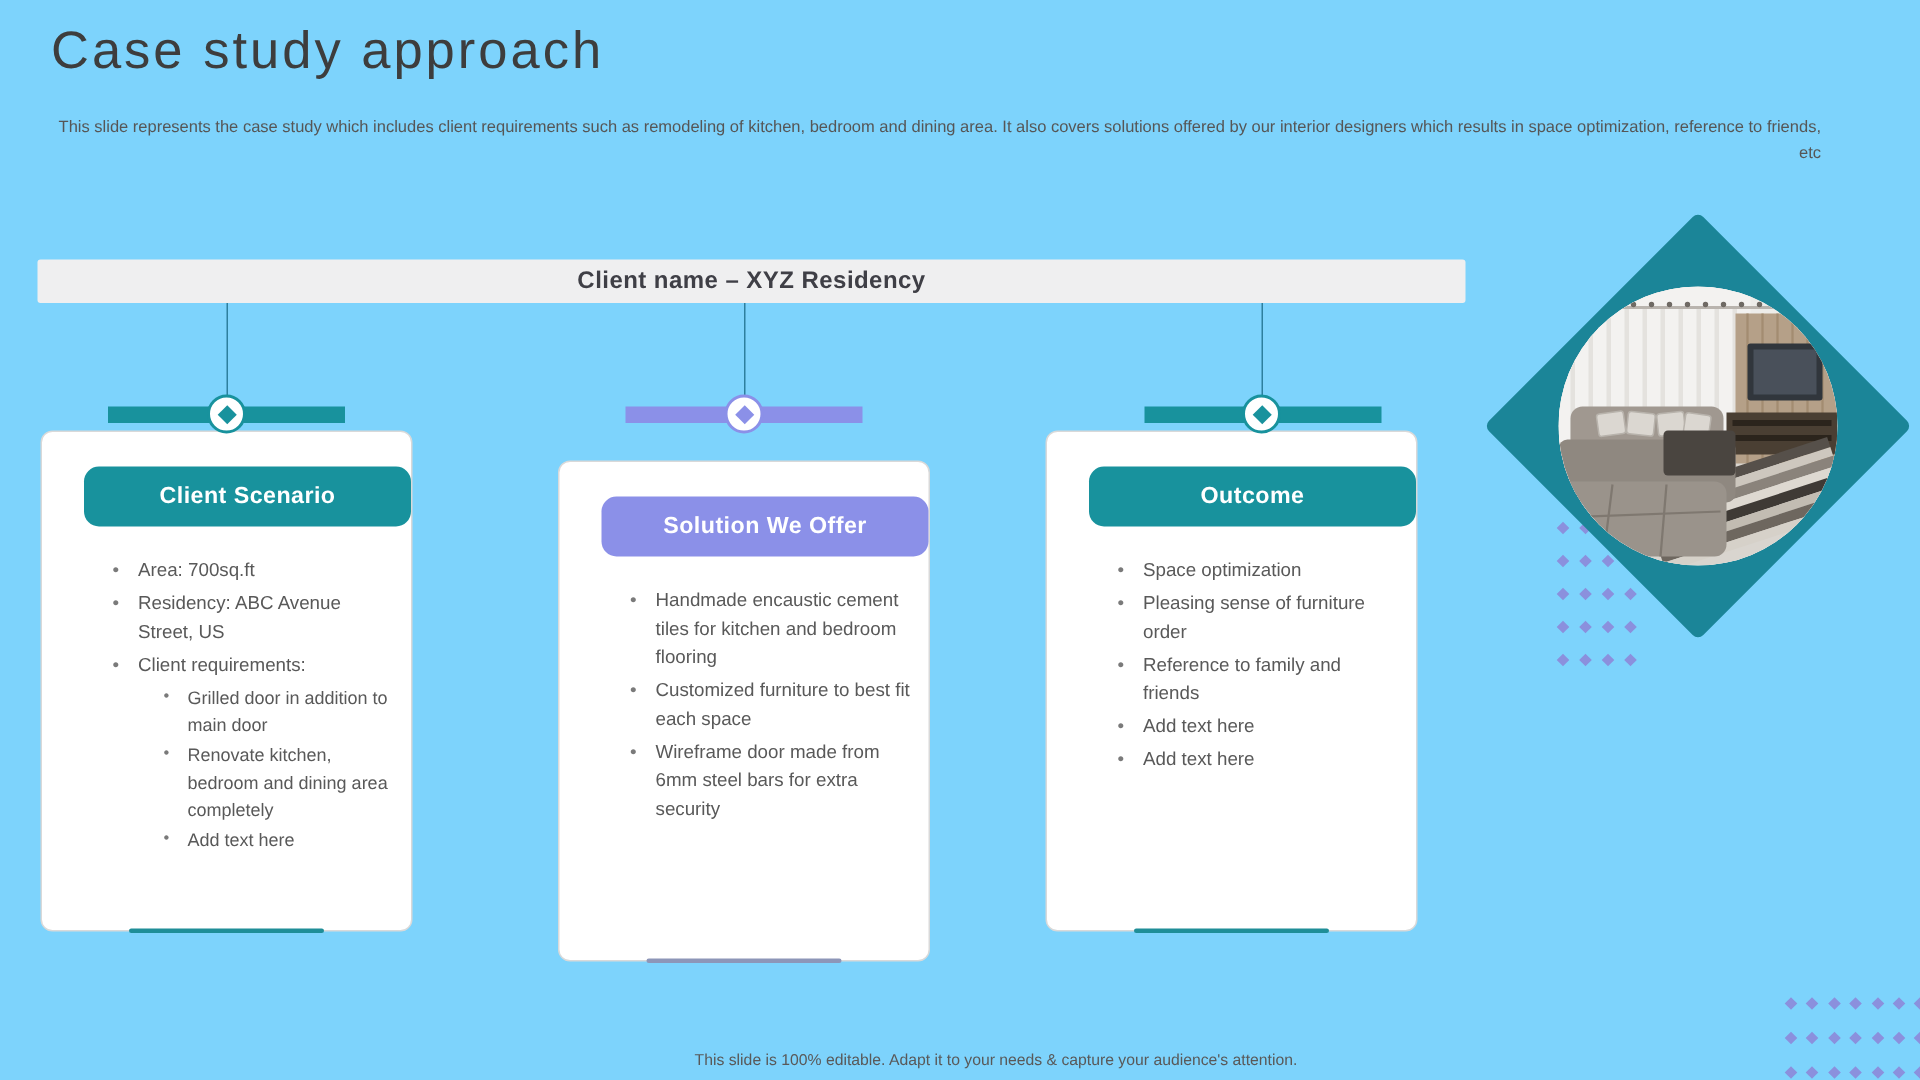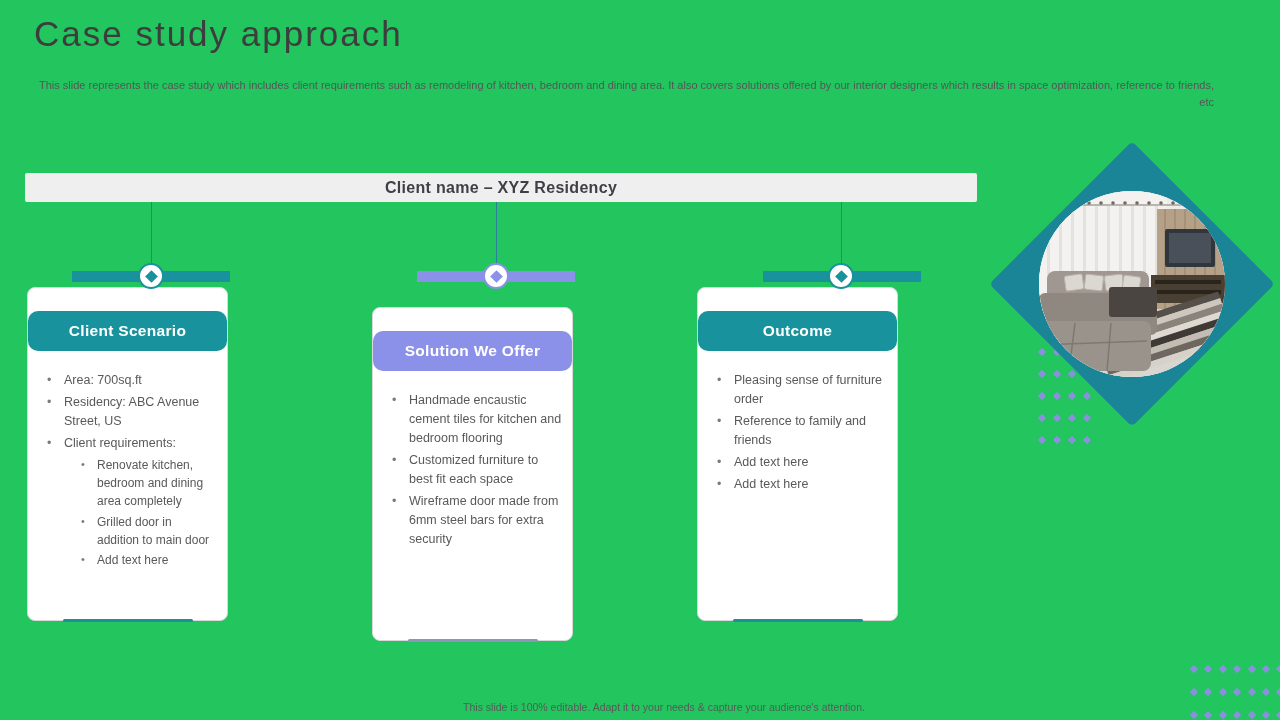--- a/index.html
+++ b/index.html
@@ -1,19 +1,19 @@
 <!DOCTYPE html>
 <html><head>
 <meta charset="utf-8">
 <style>
   * { box-sizing: border-box; }
   html, body { margin: 0; padding: 0; background: #fff; }
   .slide {
     position: relative; width: 1280px; height: 720px;
-    background: #22c55e; overflow: hidden;
+    background: #7dd3fc; overflow: hidden;
     font-family: "Liberation Sans", sans-serif;
   }
   .page-title {
     position: absolute; left: 34px; top: 14px; margin: 0;
     font-size: 35px; font-weight: 400; letter-spacing: 2px; color: #3d3d3d;
   }
   .subtitle {
     position: absolute; left: 34px; top: 77px; width: 1180px; margin: 0;
     font-size: 11px; line-height: 1.55; color: #565656; text-align: right;
   }
@@ -27,22 +27,22 @@
   .accent-bar { position: absolute; top: 271px; width: 158px; height: 11px; z-index: 1; }
   .accent-bar.b1 { left: 72px; } .accent-bar.b2 { left: 417px; } .accent-bar.b3 { left: 763px; }
   .marker {
     position: absolute; top: 263px; width: 26px; height: 26px; border-radius: 50%;
     background: #fff; border: 2px solid #18929d; z-index: 2;
     display: flex; align-items: center; justify-content: center;
   }
   .marker.m1 { left: 138px; } .marker.m2 { left: 483px; } .marker.m3 { left: 828px; }
   .marker-diamond { width: 9px; height: 9px; transform: rotate(45deg); }
   .card {
-    position: absolute; top: 287px; width: 201px; height: 334px;
-    background: #fff; border: 1px solid #d9d9d9; border-radius: 8px; z-index: 1;
+    position: absolute; top: 287px; width: 248px; height: 334px;
+    background: #fff; border: 1px solid #d9d9d9; border-radius: 8px; z-index: 1; padding-left: 28px;
   }
   .card.card1 { left: 27px; } .card.card2 { left: 372px; margin-top: 20px; } .card.card3 { left: 697px; }
   .pill {
     margin-top: 23px; width: 100%; height: 40px; border-radius: 10px;
     display: flex; align-items: center; justify-content: center;
   }
   .pill span { color: #fff; font-weight: bold; font-size: 15.5px; letter-spacing: .3px; }
   .card ul {
     list-style: none; margin: 20px 0 0; padding: 0 10px 0 12px;
     font-size: 12.5px; color: #595959; line-height: 1.52;
@@ -104,22 +104,22 @@
 
   <section class="card card1">
     <div class="pill" style="background: rgb(24, 146, 157);">
       <span>Client Scenario</span>
     </div>
     <ul>
       <li><span>Area: 700sq.ft</span></li>
       <li><span>Residency: ABC Avenue Street, US</span></li>
       <li><span>Client requirements:</span>
         <ul>
+          <li><span>Grilled door in addition to main door</span></li>
           <li><span>Renovate kitchen, bedroom and dining area completely</span></li>
-          <li><span>Grilled door in addition to main door</span></li>
           <li><span>Add text here</span></li>
         </ul>
       </li>
     </ul>
     <div class="underline" style="background: rgb(31, 142, 152);"></div>
   </section>
 
   <section class="card card2">
     <div class="pill" style="background: rgb(139, 144, 232);">
       <span>Solution We Offer</span>
@@ -130,20 +130,21 @@
       <li><span>Wireframe door made from 6mm steel bars for extra security</span></li>
     </ul>
     <div class="underline" style="background: rgb(141, 150, 184);"></div>
   </section>
 
   <section class="card card3">
     <div class="pill" style="background: rgb(24, 146, 157);">
       <span>Outcome</span>
     </div>
     <ul>
+      <li><span>Space optimization</span></li>
       <li><span>Pleasing sense of furniture order</span></li>
       <li><span>Reference to family and friends</span></li>
       <li><span>Add text here</span></li>
       <li><span>Add text here</span></li>
     </ul>
     <div class="underline" style="background: rgb(31, 142, 152);"></div>
   </section>
 
   <svg class="dots dots-left" width="66" height="104" viewBox="0 0 66 104" style="color: rgb(139, 144, 221);">
     <defs>

